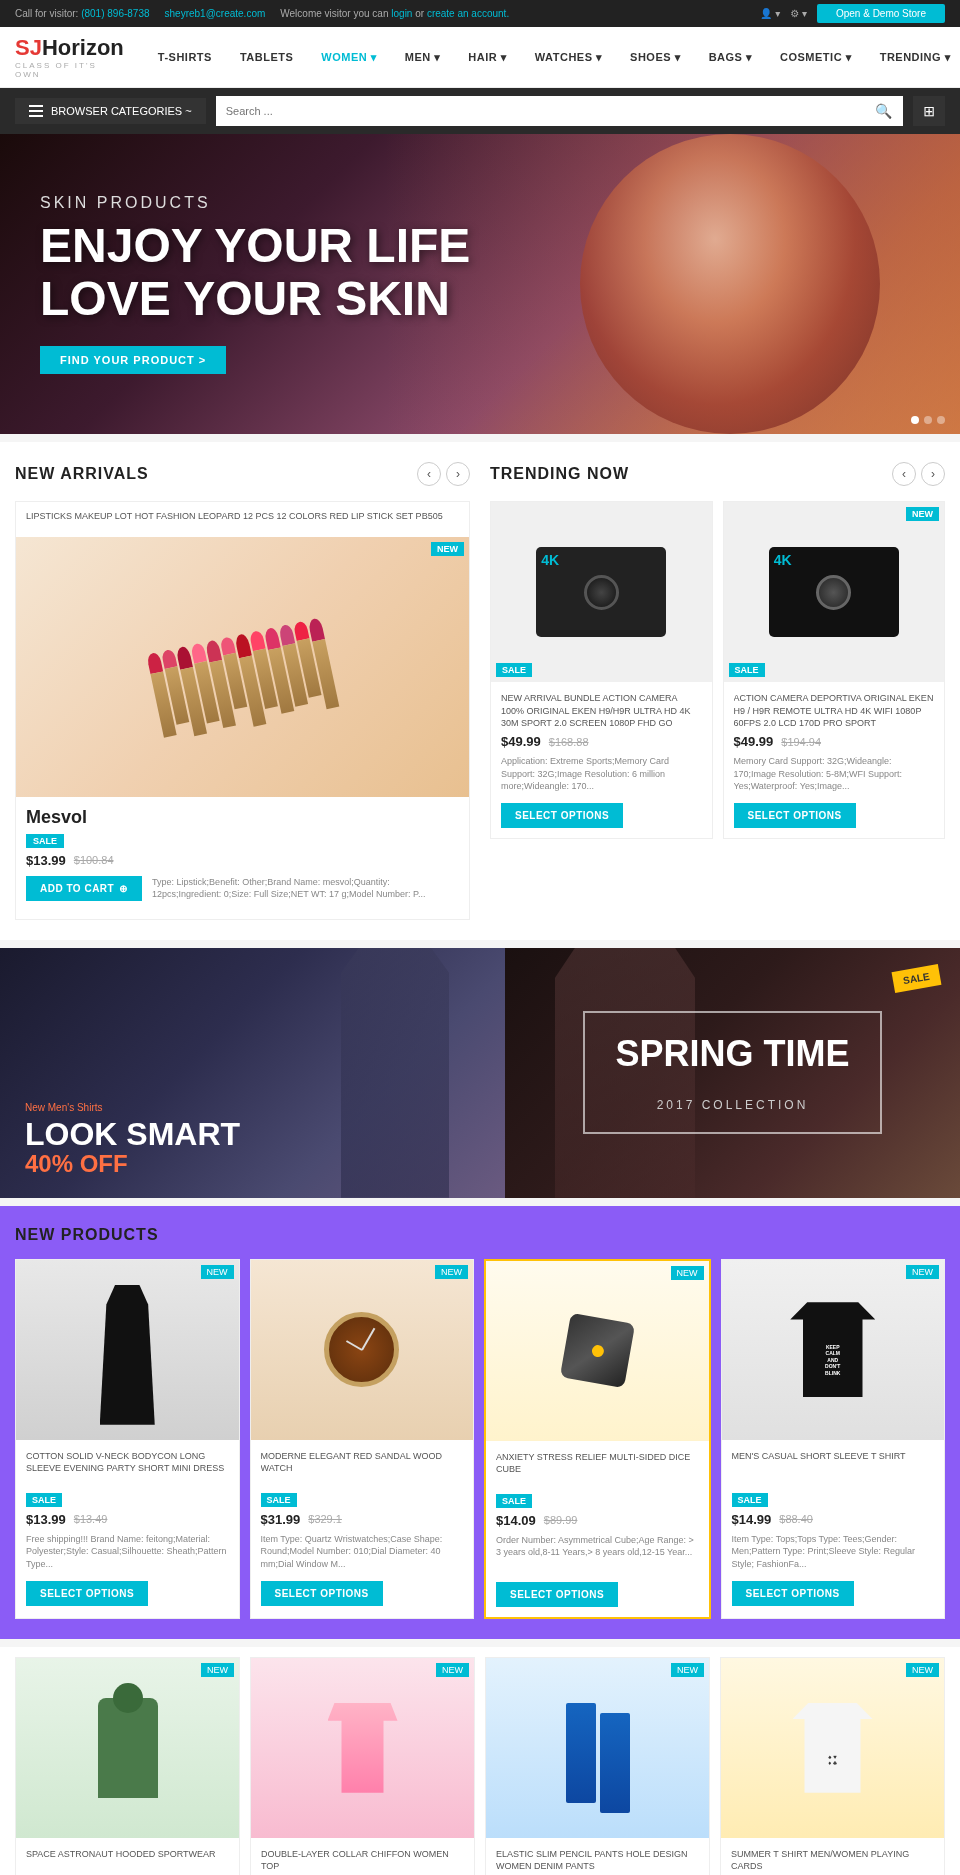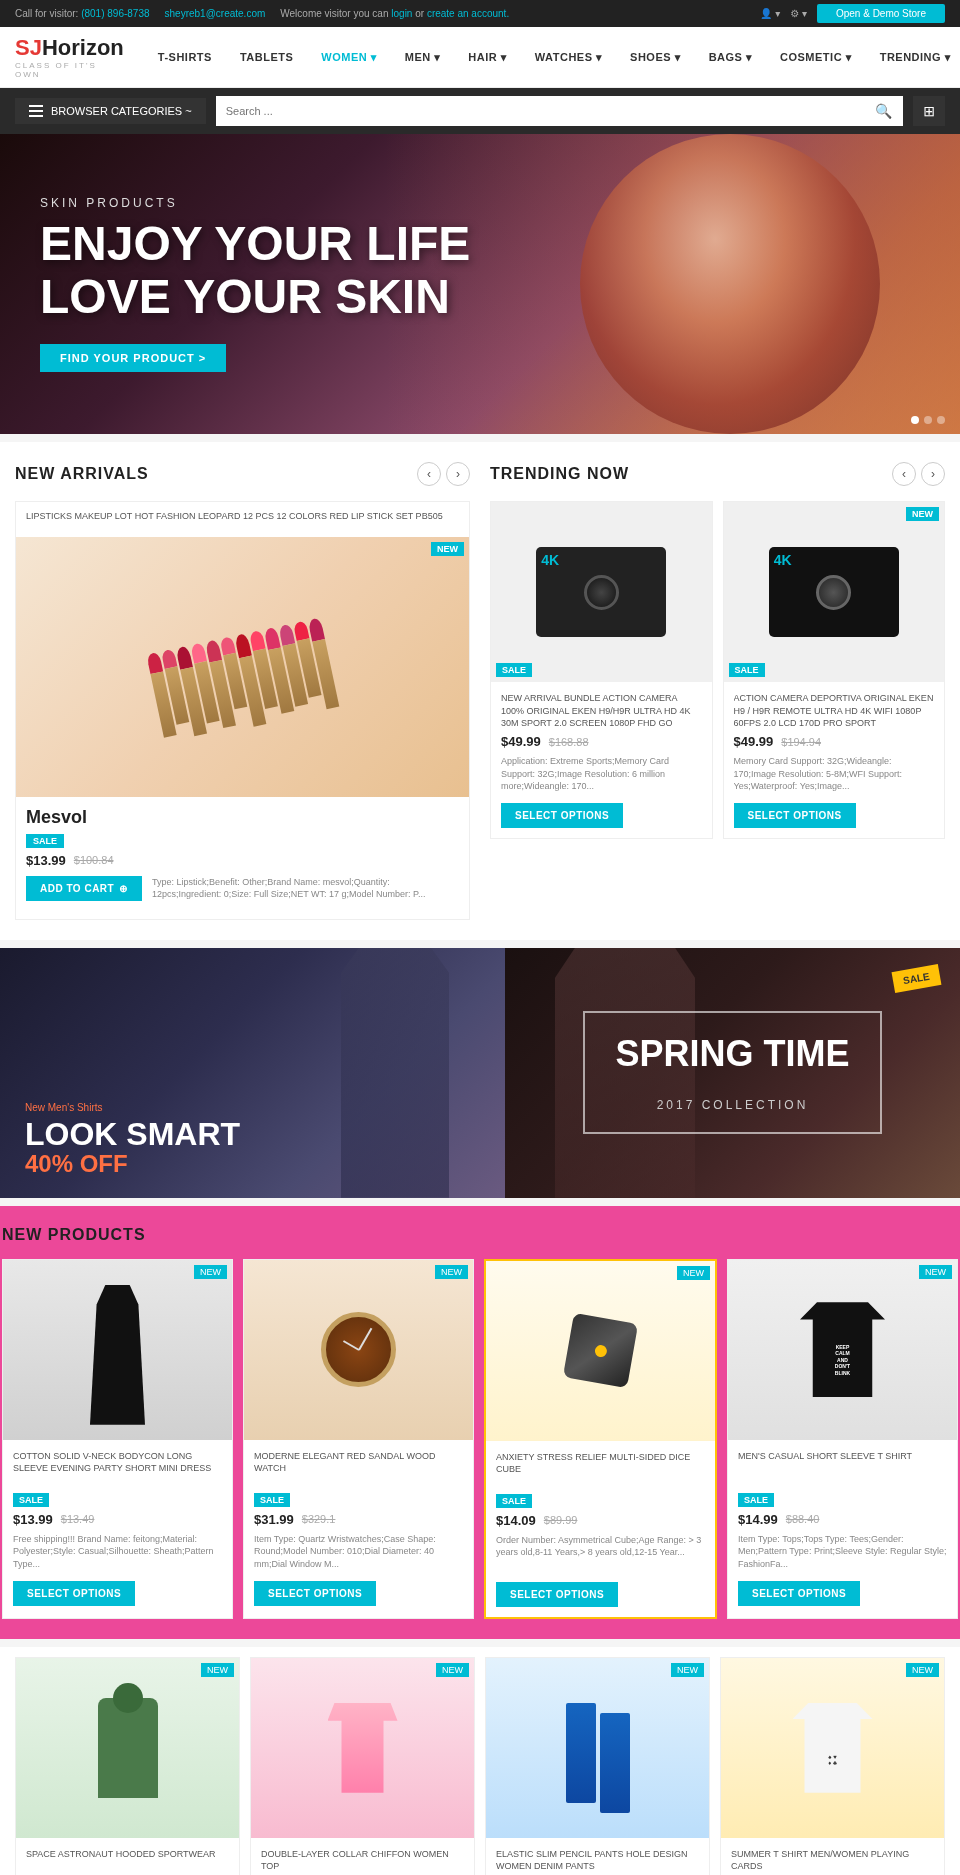--- a/index.html
+++ b/index.html
@@ -124,21 +124,21 @@
       display: flex;
       align-items: center;
     }
     .hero-content {
       padding: 30px 40px;
       z-index: 2;
       position: relative;
     }
     .hero-subtitle {
       color: #ddd;
-      font-size: 12px;
+      font-size: 16px;
       text-transform: uppercase;
       letter-spacing: 3px;
       margin-bottom: 8px;
     }
     .hero-title {
       font-size: 48px;
       font-weight: 900;
       color: #fff;
       text-transform: uppercase;
       line-height: 1.1;
@@ -161,21 +161,21 @@
       position: absolute;
       bottom: 10px;
       right: 15px;
       display: flex;
       gap: 5px;
     }
     .dot { width: 8px; height: 8px; border-radius: 50%; background: rgba(255,255,255,0.4); }
     .dot.active { background: #fff; }
 
     
-    .section { background: #ec4899; margin: 8px 0; padding: 20px 2px; }
+    .section { background: #8b5cf6; margin: 8px 0; padding: 20px 15px; }
     .section-header {
       display: flex;
       align-items: center;
       justify-content: space-between;
       margin-bottom: 15px;
     }
     .section-title {
       font-size: 16px;
       font-weight: bold;
       text-transform: uppercase;

